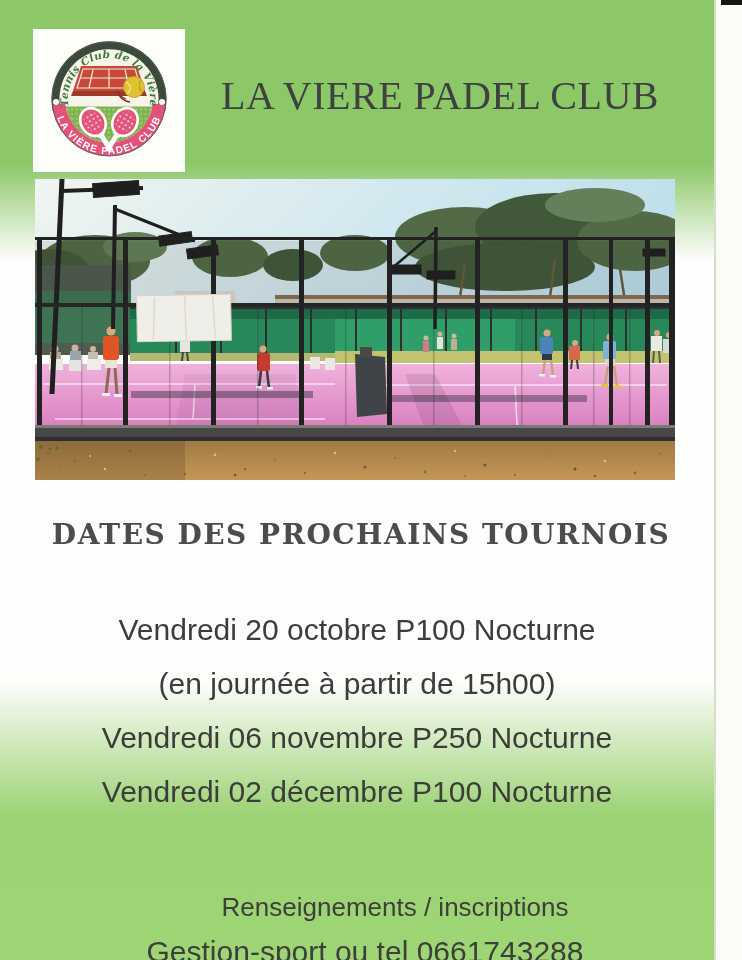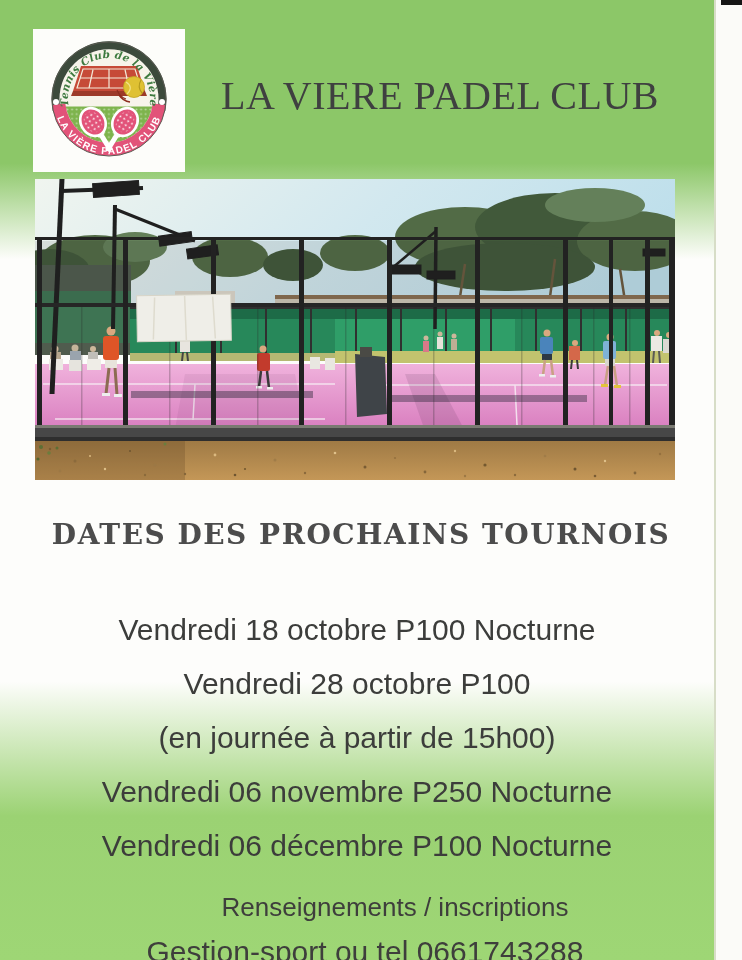--- a/index.html
+++ b/index.html
@@ -332,25 +332,24 @@
           <circle cx="14" cy="274" r="1.8" fill="#6b7d3d"></circle>
         <circle cx="3" cy="280" r="1.6" fill="#55672f"></circle>
           <circle cx="22" cy="269" r="1.5" fill="#5d6f35"></circle>
         <circle cx="130" cy="265" r="1.5" fill="#6b7d3d"></circle>
       </g>
     </svg>
 
     <div class="heading">DATES DES PROCHAINS TOURNOIS</div>
 
     <div class="schedule">
-      <div class="sched-line">Vendredi 18 octobre P100 Nocturne</div>
-      <div class="sched-line">Vendredi 28 octobre P100</div>
+      <div class="sched-line">Vendredi 20 octobre P100 Nocturne</div>
       <div class="sched-line">(en journée à partir de 15h00)</div>
       <div class="sched-line">Vendredi 06 novembre P250 Nocturne</div>
-      <div class="sched-line">Vendredi 06 décembre P100 Nocturne</div>
+      <div class="sched-line">Vendredi 02 décembre P100 Nocturne</div>
     </div>
 
     <div class="contact-1">Renseignements / inscriptions</div>
     <div class="contact-2">Gestion-sport ou tel 0661743288</div>
   </div>
 
   <div class="scan-strip"></div>
   <div class="corner-mark"></div>
 </div>
 

